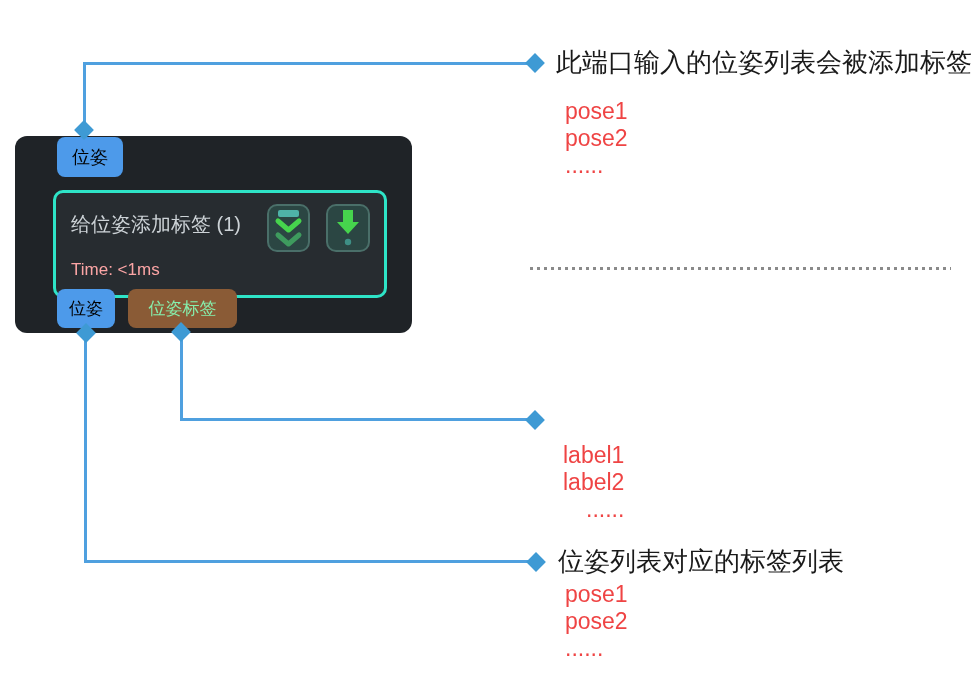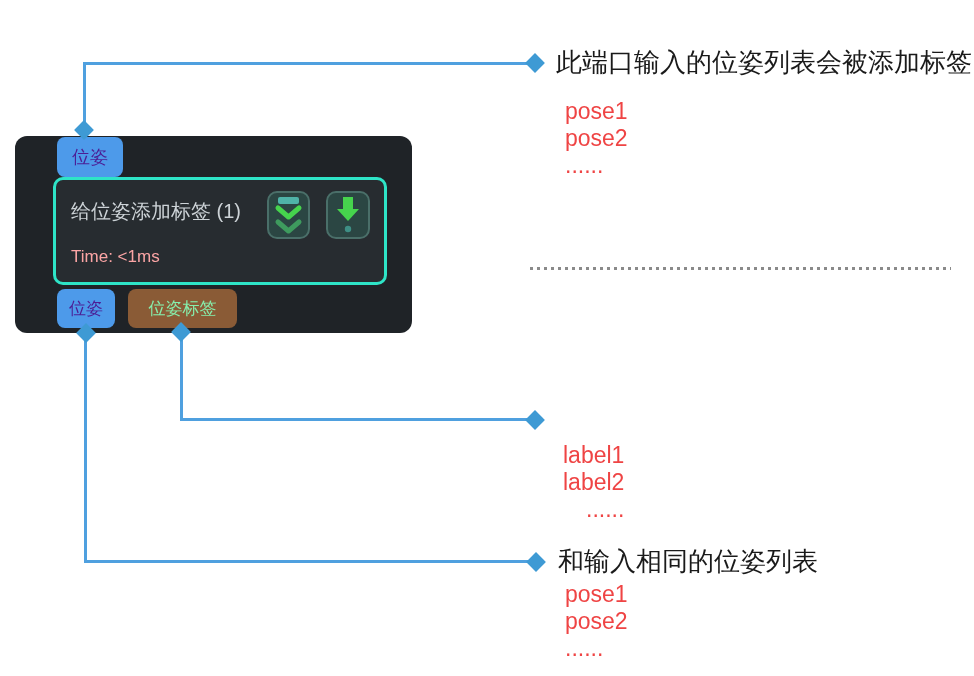--- a/index.html
+++ b/index.html
@@ -7,27 +7,27 @@
     position:relative;width:974px;height:676px;background:#ffffff;overflow:hidden;
     font-family:"Liberation Sans","DejaVu Sans",sans-serif;
   }
   
   .node{
     position:absolute;left:15px;top:136px;width:397px;height:197px;
     background:#1f2327;border-radius:12px;
   }
   .tab{
     position:absolute;display:flex;align-items:center;justify-content:center;
-    color:#4c1d95;font-size:18px;border-radius:8px;
+    color:#000000;font-size:18px;border-radius:8px;
   }
   .tab-top{left:42px;top:1px;width:66px;height:40px;background:#4d9aea;}
   .tab-out-pose{left:42px;top:153px;width:58px;height:39px;background:#4d9aea;font-size:17px;}
   .tab-out-label{left:113px;top:153px;width:109px;height:39px;background:#8a5b36;color:#86efac;font-size:17px;}
   .inner{
-    position:absolute;left:38px;top:41px;width:334px;height:108px;
+    position:absolute;left:38px;top:54px;width:334px;height:108px;
     background:#272c30;border:3px solid #2ee4c7;border-radius:10px;box-sizing:border-box;
   }
   .node-title{position:absolute;left:15px;top:18px;font-size:20px;color:#cdd3d7;white-space:nowrap;}
   .node-time{position:absolute;left:15px;top:67px;font-size:17px;color:#fca5a5;white-space:nowrap;}
   .icon-btn{
     position:absolute;top:11px;width:43px;height:48px;background:#2b4643;
     border:2px solid #4a6f69;border-radius:10px;box-sizing:border-box;
     display:flex;align-items:center;justify-content:center;padding:0;cursor:pointer;
   }
   .btn-collapse{left:211px;}
@@ -118,20 +118,20 @@
   </div>
 
   <div class="separator"></div>
 
   <div class="annot-items" style="left:563px;top:442px;text-align:right;">
     <div>label1</div>
     <div>label2</div>
     <div>......</div>
   </div>
 
-  <div class="annot-title" style="left:558px;top:546px;">和输入相同的位姿列表</div>
+  <div class="annot-title" style="left:558px;top:546px;">位姿列表对应的标签列表</div>
   <div class="annot-items" style="left:565px;top:581px;">
     <div>pose1</div>
     <div>pose2</div>
     <div>......</div>
   </div>
 
 </div>
 
 </body></html>

